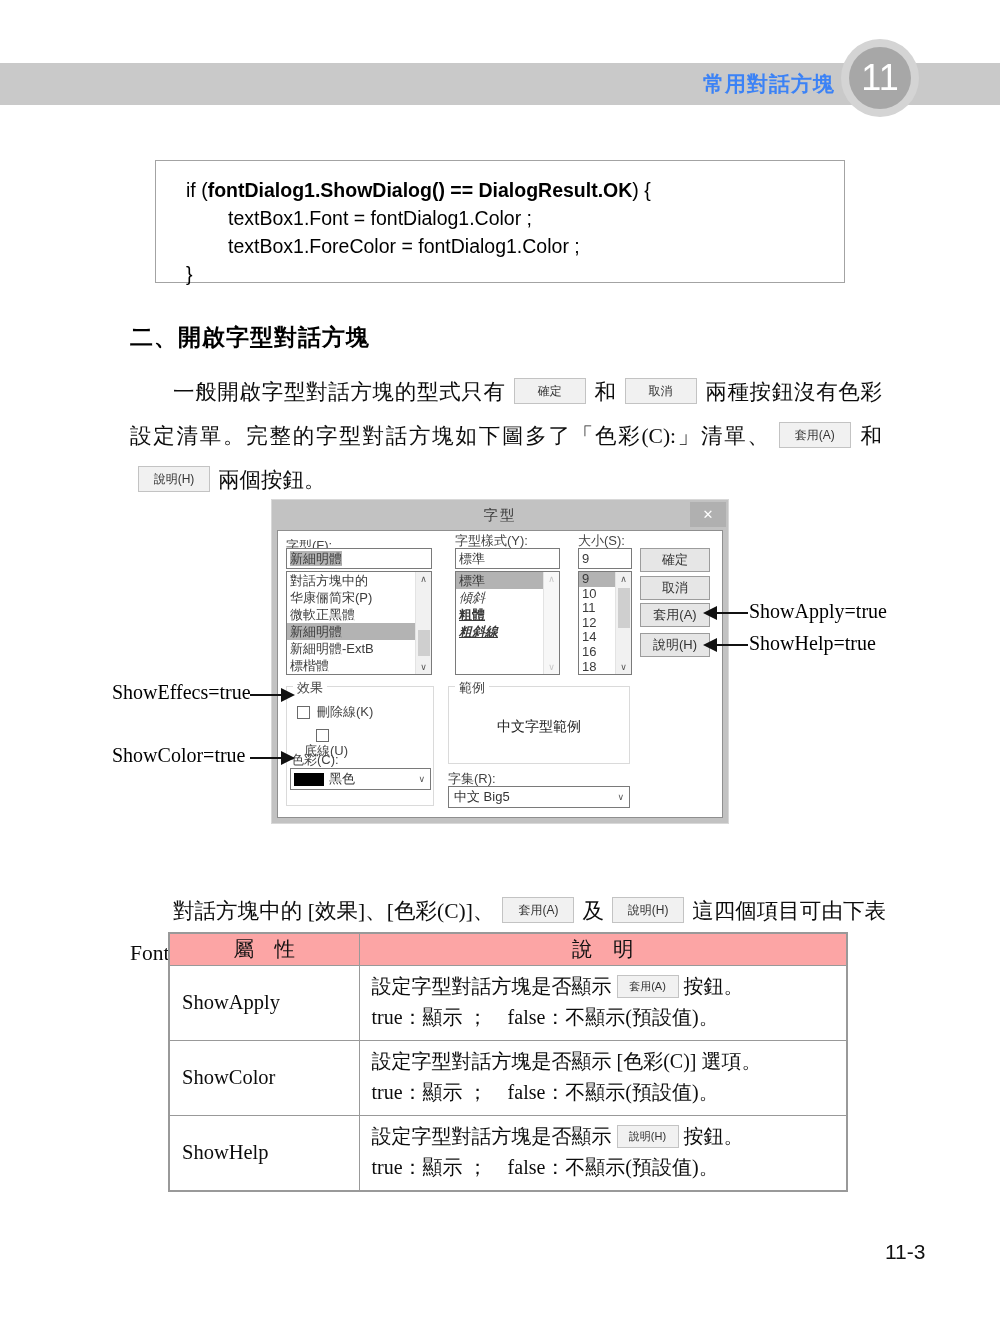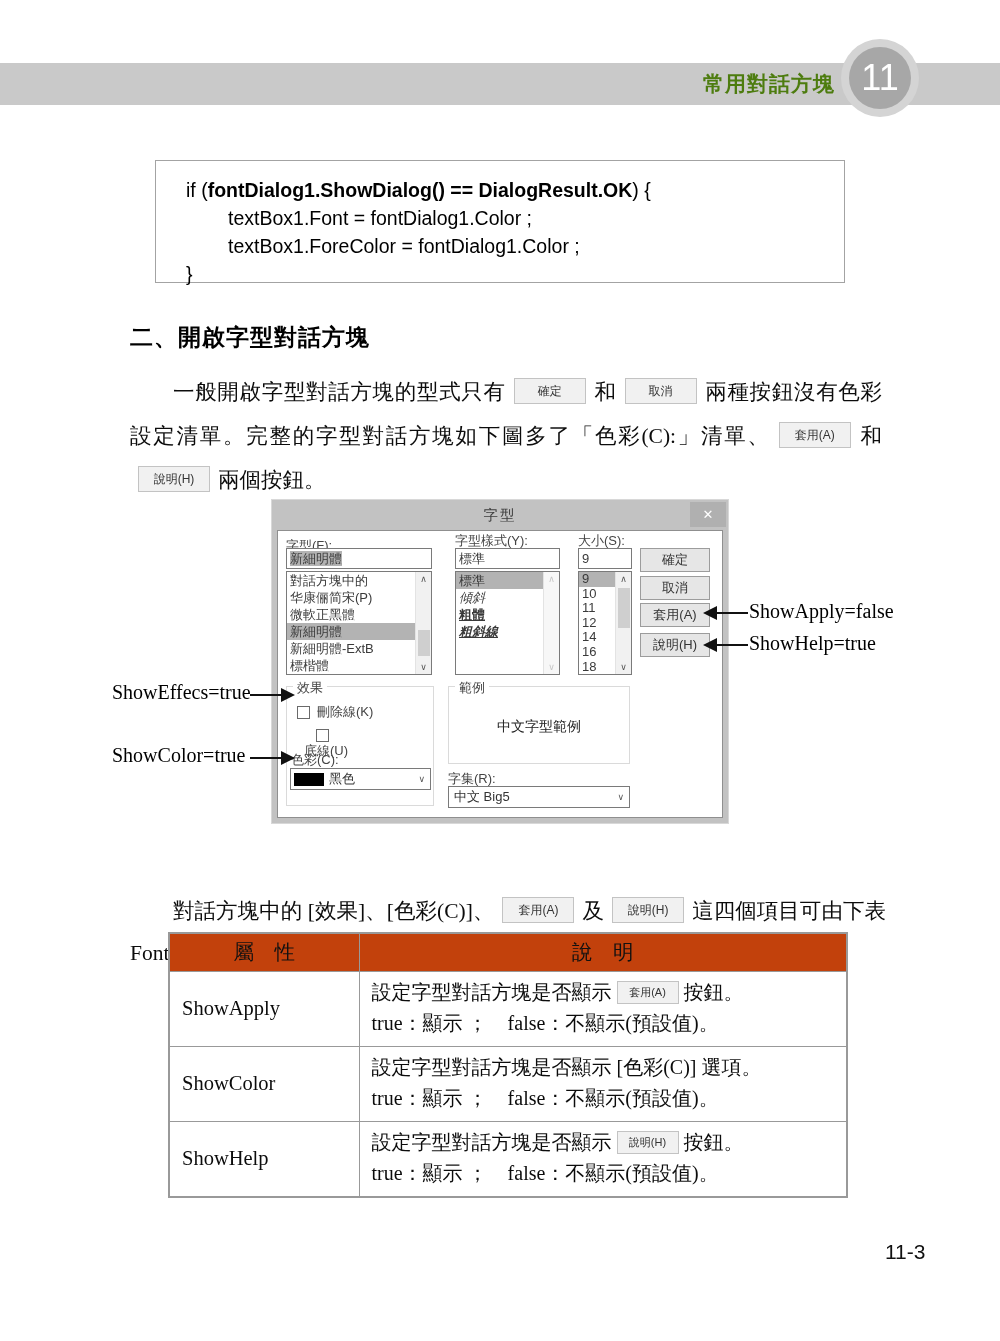--- a/index.html
+++ b/index.html
@@ -8,21 +8,21 @@
     position:relative; width:1000px; height:1341px; margin:0 auto;
     background:#ffffff; overflow:hidden;
     font-family:"Liberation Serif","DejaVu Serif",serif; color:#111;
   }
 
   
   .header-band { position:absolute; left:0; top:63px; width:1000px; height:42px; background:#c9c9c9; }
   .header-title {
     position:absolute; top:63px; right:165px; height:42px; line-height:42px;
     font-family:"Liberation Sans","DejaVu Sans",sans-serif; font-weight:bold;
-    font-size:21px; color:#4d7c0f; letter-spacing:1px;
+    font-size:21px; color:#3b82f6; letter-spacing:1px;
   }
   .chapter-ring {
     position:absolute; left:841px; top:39px; width:78px; height:78px;
     border-radius:50%; background:#d4d4d4;
   }
   .chapter-disc {
     position:absolute; left:8px; top:8px; width:62px; height:62px; border-radius:50%;
     background:#a7a7a7; color:#ffffff; text-align:center; line-height:62px;
     font-family:"Liberation Sans","DejaVu Sans",sans-serif; font-size:36px;
   }
@@ -135,21 +135,21 @@
   }
 
   
   .prop-table {
     position:absolute; left:168px; top:932px; width:680px;
     border-collapse:collapse; font-family:"Liberation Serif","DejaVu Serif",serif;
   }
   .prop-table th, .prop-table td { border:1px solid #999999; }
   .prop-table { border:2px solid #999999; }
   .prop-table th {
-    height:38px; background:#c2410c; font-weight:normal; font-size:20.5px; color:#111;
+    height:32px; background:#fca5a5; font-weight:normal; font-size:20.5px; color:#111;
   }
   .col-prop { width:190px; }
   .prop-table td.prop-cell { font-size:20.5px; padding-left:12px; height:61px; color:#0c0c0c; }
   .prop-table td.desc-cell { padding:5px 10px 7px 12px; font-size:20px; color:#0c0c0c; }
   .dline { line-height:31px; text-align:left; }
   .desc-cell .mini-btn { width:62px; padding:5px 0; font-size:11px; margin:0 5px; vertical-align:3px; }
 
   .page-number {
     position:absolute; left:885px; top:1240px;
     font-family:"Liberation Sans","DejaVu Sans",sans-serif; font-size:21px; color:#111;
@@ -272,21 +272,21 @@
 
     </div>
   </div>
 
   <div class="annotation" style="left:112px; top:681px;">ShowEffecs=true</div>
   <div class="arrow arrow-right" style="left:250px; top:694px; width:32px;"></div>
 
   <div class="annotation" style="left:112px; top:744px;">ShowColor=true</div>
   <div class="arrow arrow-right" style="left:250px; top:757px; width:32px;"></div>
 
-  <div class="annotation" style="left:749px; top:600px;">ShowApply=false</div>
+  <div class="annotation" style="left:749px; top:600px;">ShowApply=true</div>
   <div class="arrow arrow-left" style="left:716px; top:612px; width:32px;"></div>
 
   <div class="annotation" style="left:749px; top:632px;">ShowHelp=true</div>
   <div class="arrow arrow-left" style="left:716px; top:644px; width:32px;"></div>
 
   <div class="para para-2"><span>對話方塊中的 [效果]、[色彩(C)]、</span><span class="mini-btn">套用(A)</span><span>及</span><span class="mini-btn">說明(H)</span><span>這四個項目可由下表 FontDialog 四個屬性來決定是否要顯示：</span></div>
 
   <table class="prop-table">
     <tbody>
         <tr>

